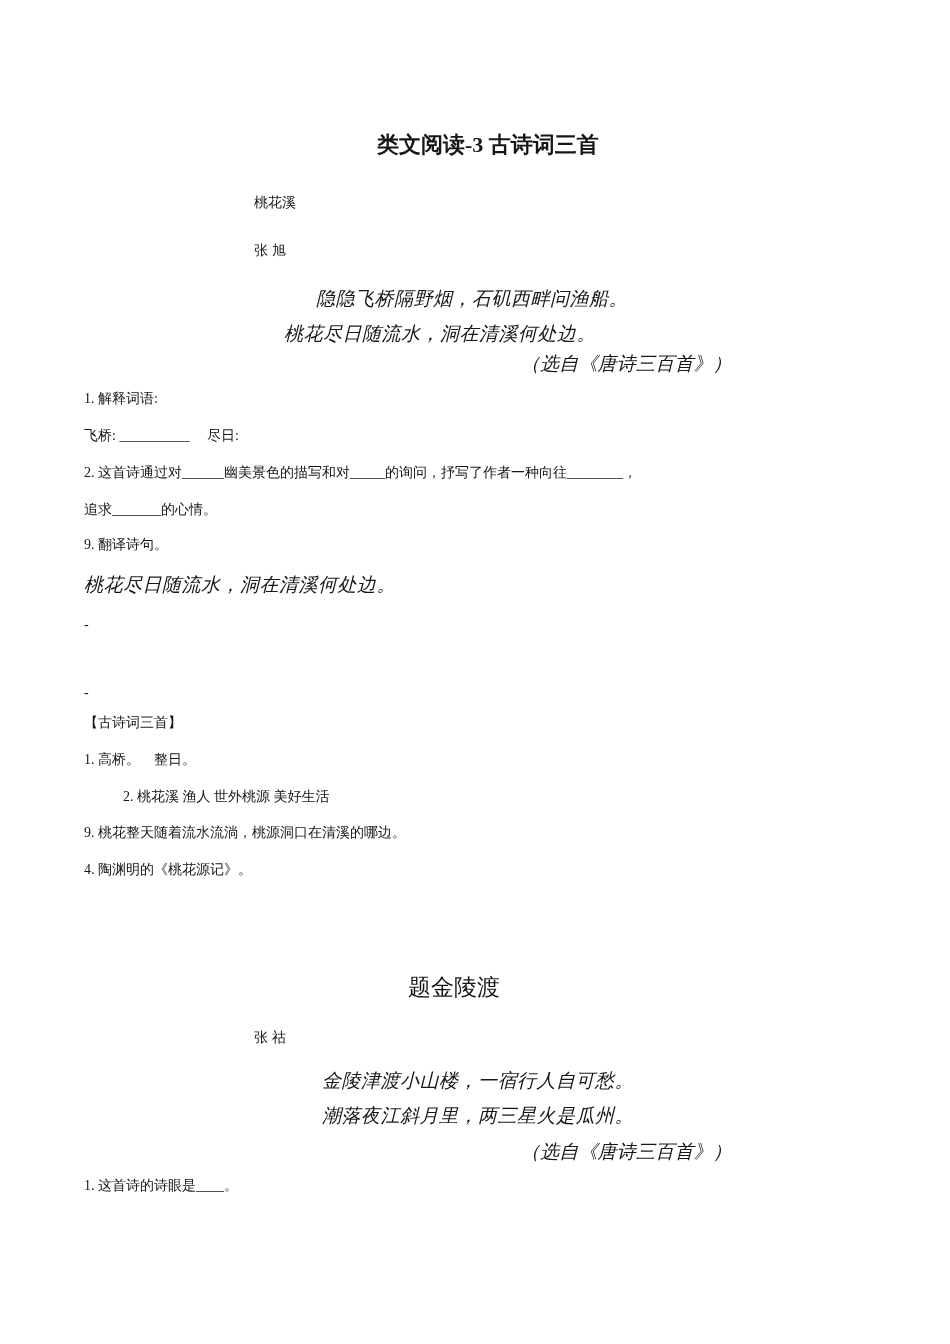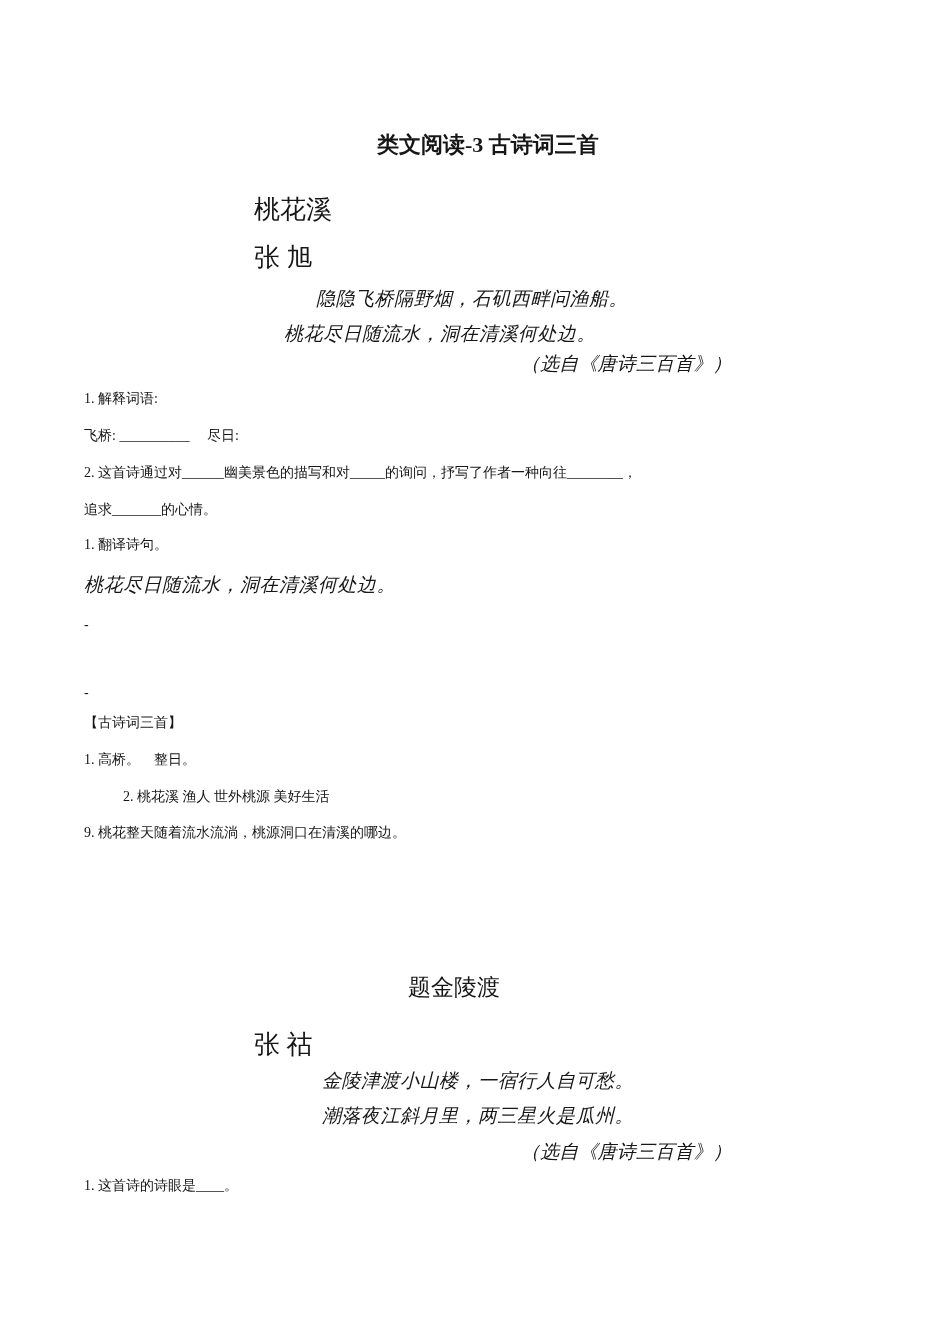--- a/index.html
+++ b/index.html
@@ -31,22 +31,22 @@
     font-style: italic;
     font-size: 19px;
     letter-spacing: 0.5px;
   }
   .doc-title {
     font-family: "Liberation Serif", sans-serif;
     font-size: 22px;
     font-weight: bold;
   }
   .poem-title {
-    font-family: Liberation Serif, serif;
-    font-size: 26px;
+    font-family: Liberation Sans, sans-serif;
+    font-size: 14px;
   }
   .poem-title-2 {
     font-family: "Liberation Serif", sans-serif;
     font-size: 23px;
   }
   .src {
     letter-spacing: 0.2px;
   }
 </style>
 </head>
@@ -59,29 +59,30 @@
   <div class="line poem-title" style="left:254px; top:194px;">桃花溪</div>
   <div class="line poem-title" style="left:254px; top:242px;">张 旭</div>
   <div class="line kai" style="left:316px; top:287px;">隐隐飞桥隔野烟，石矶西畔问渔船。</div>
   <div class="line kai" style="left:284px; top:322px;">桃花尽日随流水，洞在清溪何处边。</div>
   <div class="line kai src" style="right:88px; top:352px;">（选自《唐诗三百首》）</div>
 
   <div class="line hei" style="left:84px; top:390px;">1. 解释词语:</div>
   <div class="line hei" style="left:84px; top:427px;">飞桥: __________　 尽日:</div>
   <div class="line hei" style="left:84px; top:464px;">2. 这首诗通过对______幽美景色的描写和对_____的询问，抒写了作者一种向往________，</div>
   <div class="line hei" style="left:84px; top:501px;">追求_______的心情。</div>
-  <div class="line hei" style="left:84px; top:536px;">1. 翻译诗句。</div>
+  <div class="line hei" style="left:84px; top:536px;">9. 翻译诗句。</div>
   <div class="line kai" style="left:84px; top:573px;">桃花尽日随流水，洞在清溪何处边。</div>
   <div class="line hei" style="left:84px; top:616px;">-</div>
   <div class="line hei" style="left:84px; top:684px;">-</div>
 
   <div class="line hei" style="left:84px; top:714px;">【古诗词三首】</div>
   <div class="line hei" style="left:84px; top:751px;">1. 高桥。　整日。</div>
   <div class="line hei" style="left:84px; top:788px;margin-left:39px;">2. 桃花溪 渔人 世外桃源 美好生活</div>
   <div class="line hei" style="left:84px; top:824px;">9. 桃花整天随着流水流淌，桃源洞口在清溪的哪边。</div>
+  <div class="line hei" style="left:84px; top:861px;">4. 陶渊明的《桃花源记》。</div>
 
   <div class="line poem-title-2" style="left:408px; top:974px;">题金陵渡</div>
   <div class="line poem-title" style="left:254px; top:1029px;">张 祜</div>
   <div class="line kai" style="left:322px; top:1069px;">金陵津渡小山楼，一宿行人自可愁。</div>
   <div class="line kai" style="left:322px; top:1104px;">潮落夜江斜月里，两三星火是瓜州。</div>
   <div class="line kai src" style="right:88px; top:1140px;">（选自《唐诗三百首》）</div>
 
   <div class="line hei" style="left:84px; top:1177px;">1. 这首诗的诗眼是____。</div>
 
 </div>

